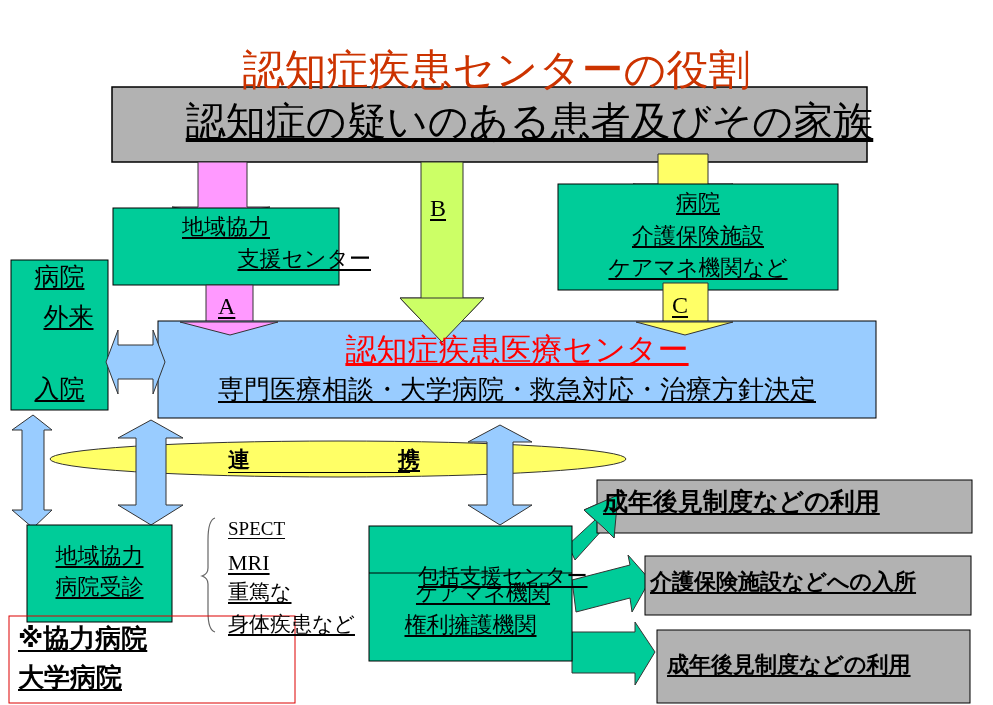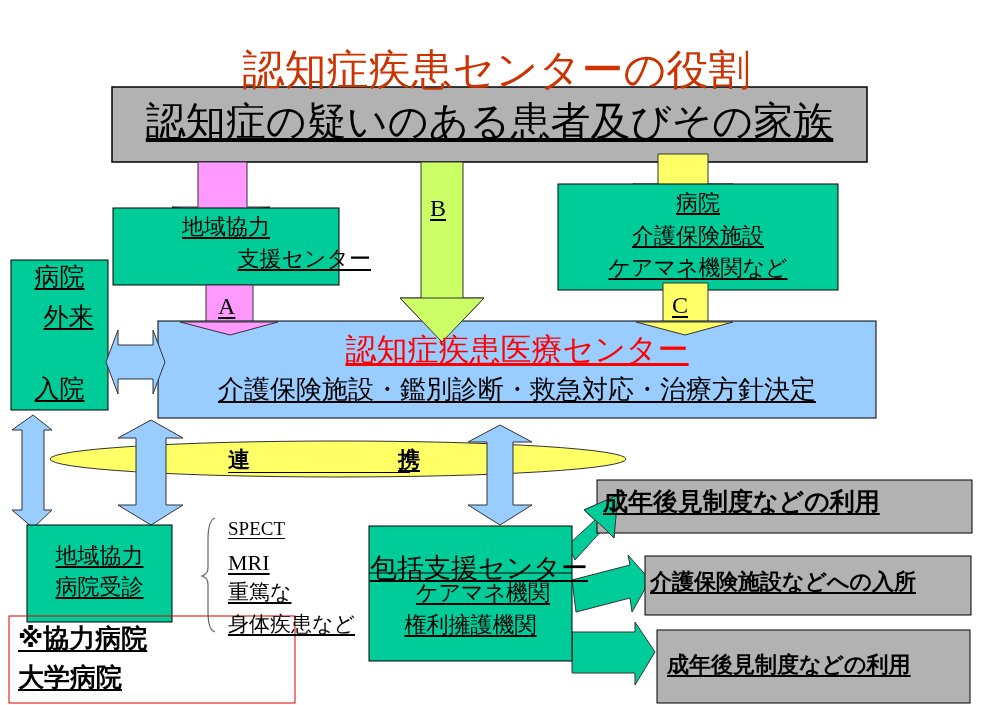--- a/index.html
+++ b/index.html
@@ -62,52 +62,52 @@
   <line x1="369" y1="573" x2="572" y2="573" stroke="#000"></line>
 
   <rect x="597" y="480" width="375" height="53" fill="#b2b2b2" stroke="#000"></rect>
   <rect x="645" y="556" width="326" height="59" fill="#b2b2b2" stroke="#000"></rect>
   <rect x="657" y="630" width="313" height="73" fill="#b2b2b2" stroke="#000"></rect>
 
   <polygon points="584,510 618,495 614,538 604,528" fill="#00cc99" stroke="#333"></polygon>
 </svg>
 
 <div class="t title">認知症疾患センターの役割</div>
-<div class="t" style="left:112px;width:755px;text-align:center;top:98px;font-size:40px;">認知症の疑いのある患者及びその家族</div>
+<div class="t" style="left:112px;width:755px;text-align:center;top:98px;font-size:40px;padding-left:40px;">認知症の疑いのある患者及びその家族</div>
 
 <div class="t" style="left:113px;width:226px;text-align:center;top:214px;font-size:22px;">地域協力</div>
 <div class="t" style="left:113px;width:258px;text-align:right;top:246px;font-size:22px;">支援センター</div>
 
 <div class="t" style="left:558px;width:280px;text-align:center;top:190px;font-size:22px;">病院</div>
 <div class="t" style="left:558px;width:280px;text-align:center;top:223px;font-size:22px;">介護保険施設</div>
 <div class="t" style="left:558px;width:280px;text-align:center;top:255px;font-size:22px;">ケアマネ機関など</div>
 
 <div class="t" style="left:11px;width:97px;text-align:center;top:263px;font-size:25px;">病院</div>
 <div class="t" style="left:11px;width:115px;text-align:center;top:303px;font-size:25px;">外来</div>
 <div class="t" style="left:11px;width:97px;text-align:center;top:375px;font-size:25px;">入院</div>
 
 <div class="t serif" style="left:218px;top:293px;font-size:24px;">A</div>
 <div class="t serif" style="left:430px;top:195px;font-size:24px;">B</div>
 <div class="t serif" style="left:672px;top:292px;font-size:24px;">C</div>
 
 <div class="t" style="left:158px;width:718px;text-align:center;top:332px;font-size:31px;color:#ff0000;">認知症疾患医療センター</div>
-<div class="t" style="left:158px;width:718px;text-align:center;top:375px;font-size:26px;">介護保険施設・鑑別診断・救急対応・治療方針決定</div>
+<div class="t" style="left:158px;width:718px;text-align:center;top:375px;font-size:26px;">専門医療相談・大学病院・救急対応・治療方針決定</div>
 
 <div class="t bold" style="left:228px;top:447px;font-size:22px;text-decoration:none;border-bottom:1.5px solid #000;padding-right:160px;">連</div>
 <div class="t bold" style="left:398px;top:447px;font-size:22px;">携</div>
 
 <div class="t" style="left:27px;width:145px;text-align:center;top:543px;font-size:22px;">地域協力</div>
 <div class="t" style="left:27px;width:145px;text-align:center;top:574px;font-size:22px;">病院受診</div>
 
 <div class="t serif" style="left:228px;top:518px;font-size:19px;">SPECT</div>
 <div class="t serif" style="left:228px;top:550px;font-size:22px;">MRI</div>
 <div class="t" style="left:228px;top:580px;font-size:21px;">重篤な</div>
 <div class="t" style="left:228px;top:612px;font-size:21px;">身体疾患など</div>
 
-<div class="t" style="left:370px;top:552px;font-size:27px;">包括支援センター</div>
+<div class="t" style="left:370px;top:564px;font-size:21px;padding-left:48px;">包括支援センター</div>
 <div class="t" style="left:369px;width:186px;text-align:center;top:580px;font-size:22px;margin-left:21px;">ケアマネ機関</div>
 <div class="t" style="left:369px;width:203px;text-align:center;top:612px;font-size:22px;">権利擁護機関</div>
 
 <div class="t bold" style="left:18px;top:624px;font-size:26px;">※協力病院</div>
 <div class="t bold" style="left:18px;top:663px;font-size:26px;">大学病院</div>
 
 <div class="t bold" style="left:603px;top:488px;font-size:25px;">成年後見制度などの利用</div>
 <div class="t bold" style="left:650px;top:569px;font-size:22px;">介護保険施設などへの入所</div>
 <div class="t bold" style="left:667px;top:652px;font-size:22px;">成年後見制度などの利用</div>
 

